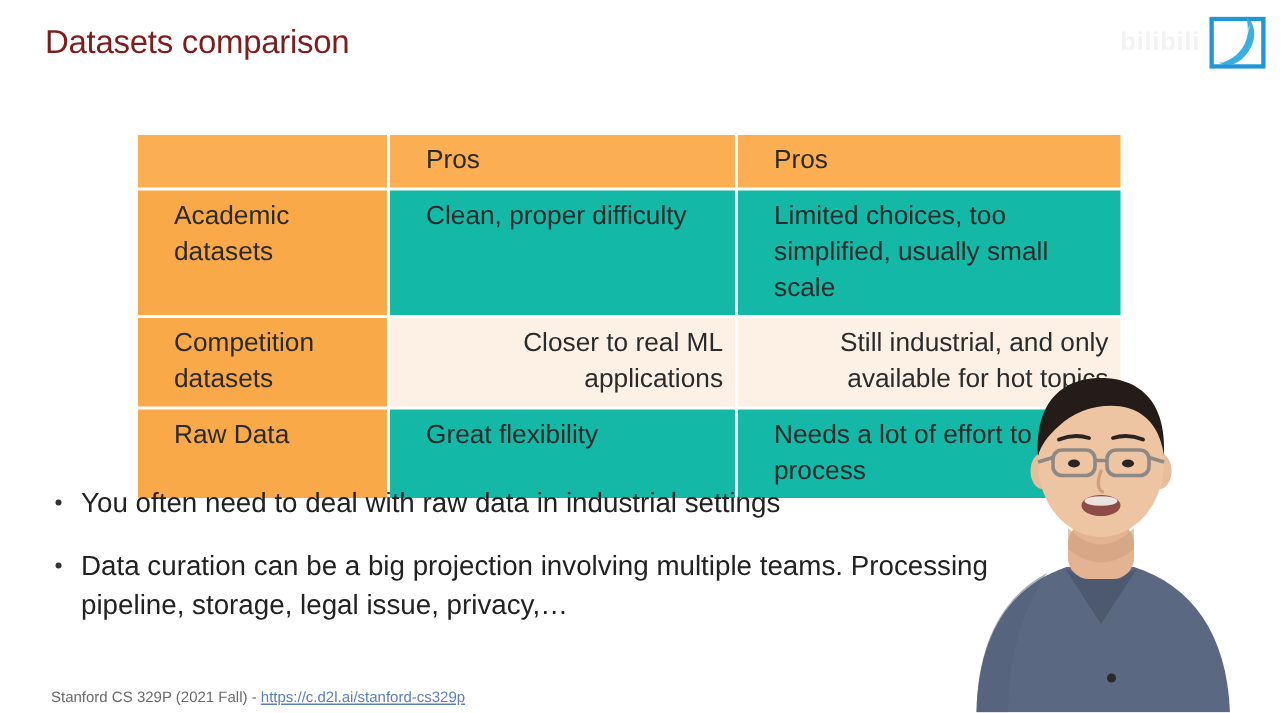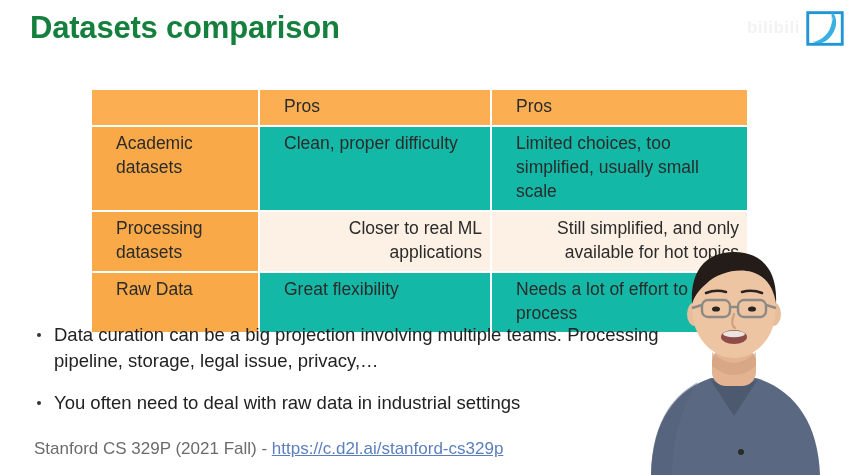--- a/index.html
+++ b/index.html
@@ -12,23 +12,23 @@
   #slide {
     position: relative;
     width: 856px; height: 475px;
     background: #ffffff;
   }
 
   
   #slide-title {
     position: absolute;
     left: 30px; top: 8px;
-    font-size: 31px;
-    font-weight: 700;
-    color: #15803d;
+    font-size: 22px;
+    font-weight: 400;
+    color: #7f1d1d;
     letter-spacing: -0.2px;
     line-height: 40px;
     white-space: nowrap;
   }
 
   
   #brand-watermark {
     position: absolute;
     right: 8px; top: 2px;
     width: 130px; height: 52px;
@@ -106,22 +106,22 @@
     position: absolute;
     left: 5px; top: 11px;
     width: 4px; height: 4px;
     border-radius: 50%;
     background: #333333;
   }
 
   
   #slide-footer {
     position: absolute;
-    left: 34px; bottom: 16px;
-    font-size: 17px;
+    left: 34px; bottom: 4px;
+    font-size: 10px;
     color: #6b6b6b;
     white-space: nowrap;
   }
   #footer-link {
     color: #5b7fbe;
     text-decoration: underline;
   }
 
   
   #presenter-overlay {
@@ -159,35 +159,35 @@
         <td class="hdr-blank"></td>
         <td class="hdr-cell">Pros</td>
         <td class="hdr-cell">Pros</td>
       </tr>
       <tr class="row-1">
         <td class="rowlabel-cell">Academic datasets</td>
         <td class="body-cell-a">Clean, proper difficulty</td>
         <td class="body-cell-a">Limited choices, too simplified, usually small scale</td>
       </tr>
       <tr class="row-2">
-        <td class="rowlabel-cell">Processing datasets</td>
+        <td class="rowlabel-cell">Competition datasets</td>
         <td class="body-cell-b">Closer to real ML applications</td>
-        <td class="body-cell-b">Still simplified, and only available for hot topics</td>
+        <td class="body-cell-b">Still industrial, and only available for hot topics</td>
       </tr>
       <tr class="row-3">
         <td class="rowlabel-cell">Raw Data</td>
         <td class="body-cell-a">Great flexibility</td>
         <td class="body-cell-a">Needs a lot of effort to process</td>
       </tr>
     </tbody>
   </table>
 
   <ul id="bullet-list">
+    <li>You often need to deal with raw data in industrial settings</li>
     <li>Data curation can be a big projection involving multiple teams. Processing pipeline, storage, legal issue, privacy,…</li>
-    <li>You often need to deal with raw data in industrial settings</li>
   </ul>
 
   <div id="slide-footer">
     <span>Stanford CS 329P (2021 Fall) - </span><span id="footer-link">https://c.d2l.ai/stanford-cs329p</span>
   </div>
 
   <div id="presenter-overlay">
     <svg id="presenter-svg" viewBox="0 0 250 245" preserveAspectRatio="xMidYMax meet">
 
       <path d="M45 245 C46 190 70 160 105 148 L150 148 C188 160 212 192 214 245 Z" fill="#5b6882"></path>

